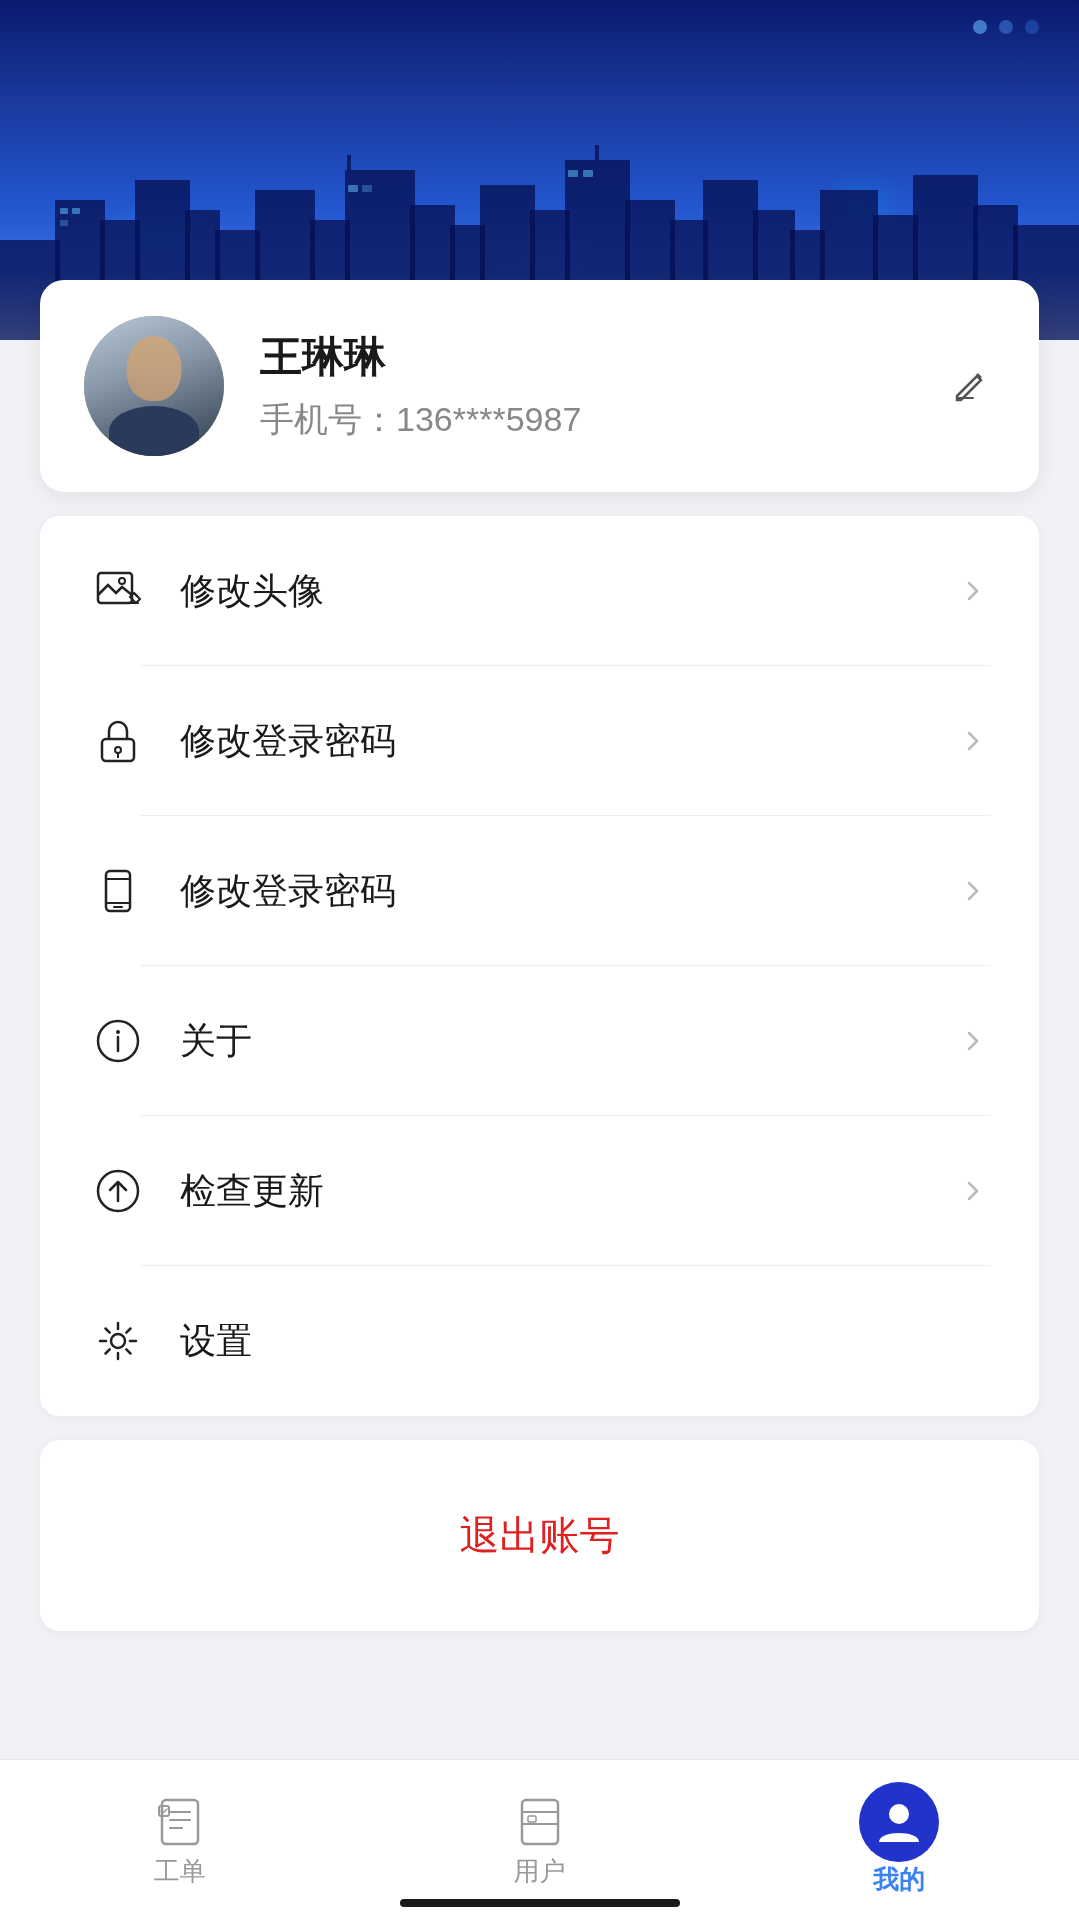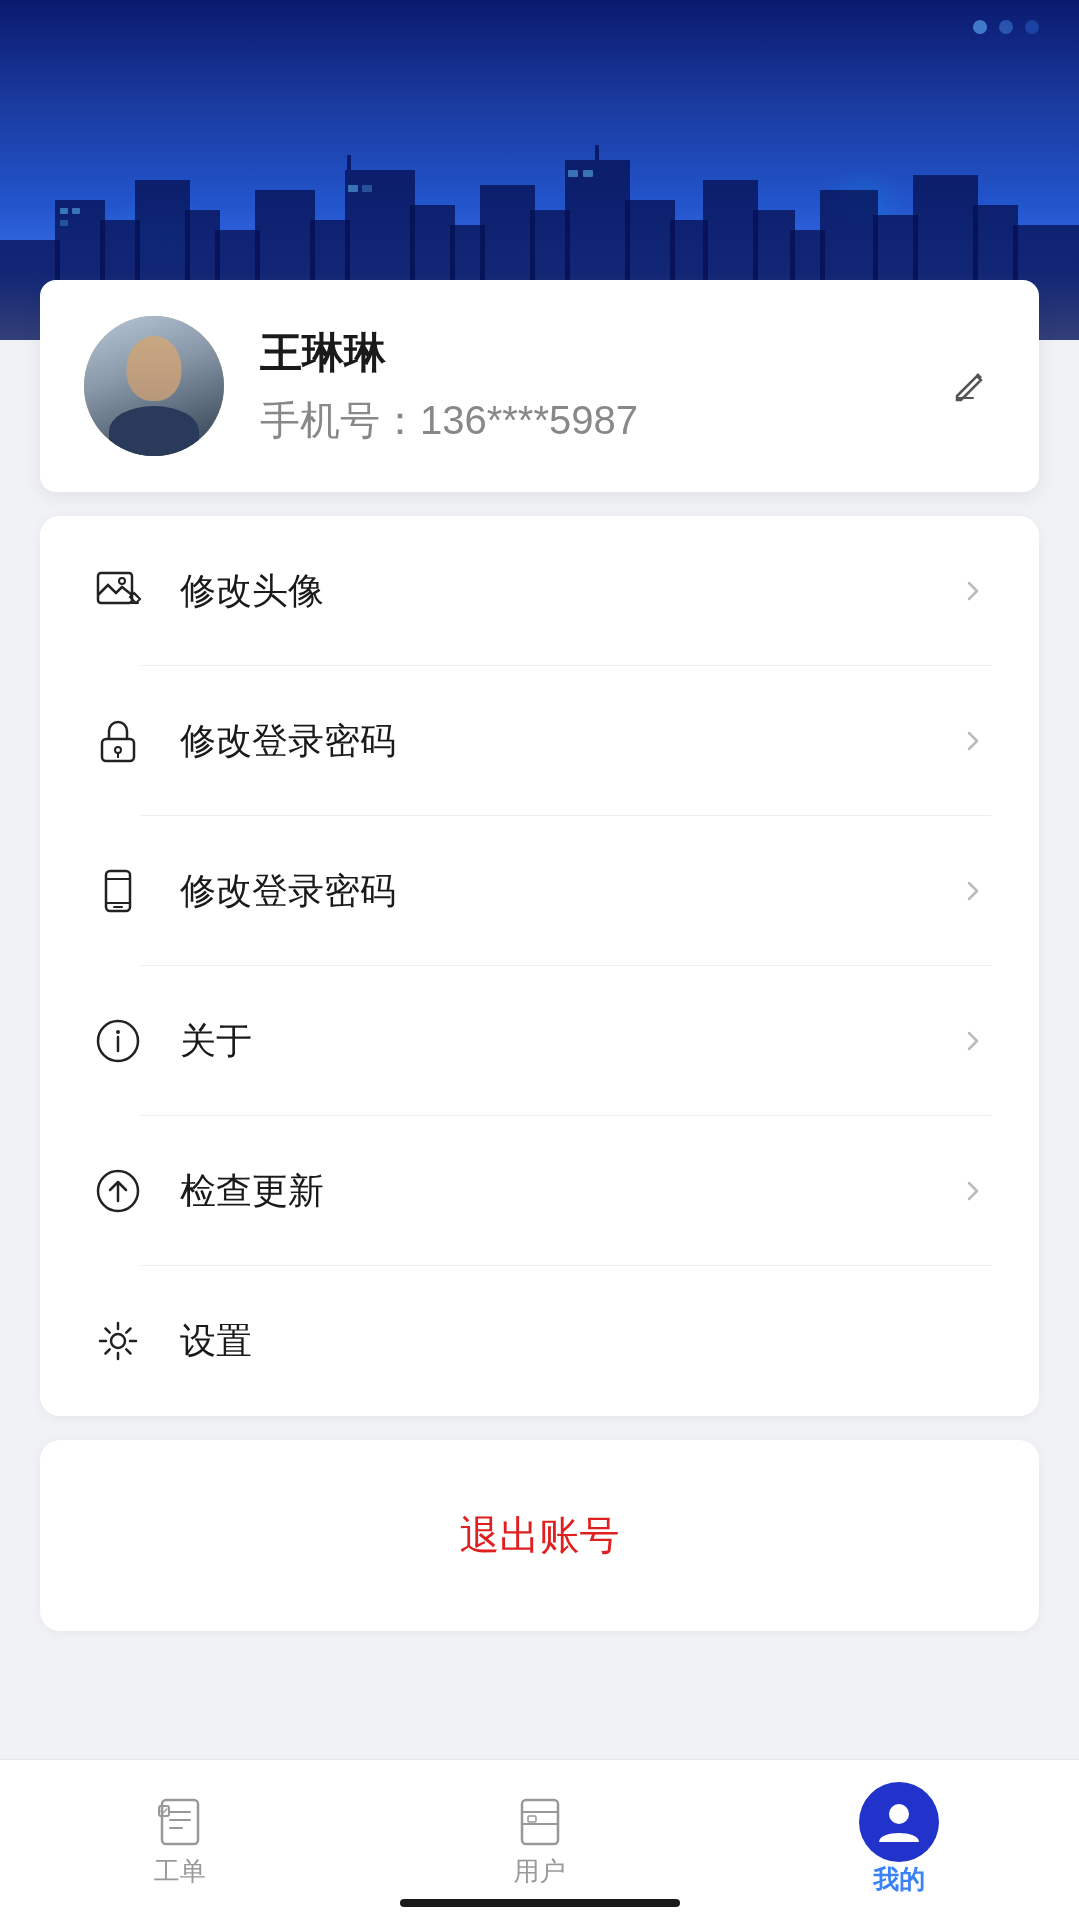--- a/index.html
+++ b/index.html
@@ -40,21 +40,21 @@
       width: 14px; height: 14px;
       border-radius: 50%;
       background: rgba(100,180,255,0.6);
     }
     .hero-dot:nth-child(2) { background: rgba(80,160,255,0.4); }
     .hero-dot:nth-child(3) { background: rgba(60,140,255,0.3); }
 
     
     .profile-card {
       background: #fff;
-      border-radius: 16px;
+      border-radius: 24px;
       margin: 0 40px;
       margin-top: -60px;
       padding: 36px 44px;
       display: flex;
       align-items: center;
       gap: 36px;
       box-shadow: 0 4px 20px rgba(0,0,0,0.08);
       position: relative;
       z-index: 10;
     }
@@ -95,21 +95,21 @@
     .profile-info {
       flex: 1;
     }
     .profile-name {
       font-size: 42px;
       font-weight: 600;
       color: #1a1a1a;
       margin-bottom: 12px;
     }
     .profile-phone {
-      font-size: 40px;
+      font-size: 34px;
       color: #888;
     }
     .edit-icon-btn {
       width: 52px; height: 52px;
       display: flex; align-items: center; justify-content: center;
       cursor: pointer;
       flex-shrink: 0;
     }
     .edit-icon-btn svg {
       width: 40px; height: 40px;

